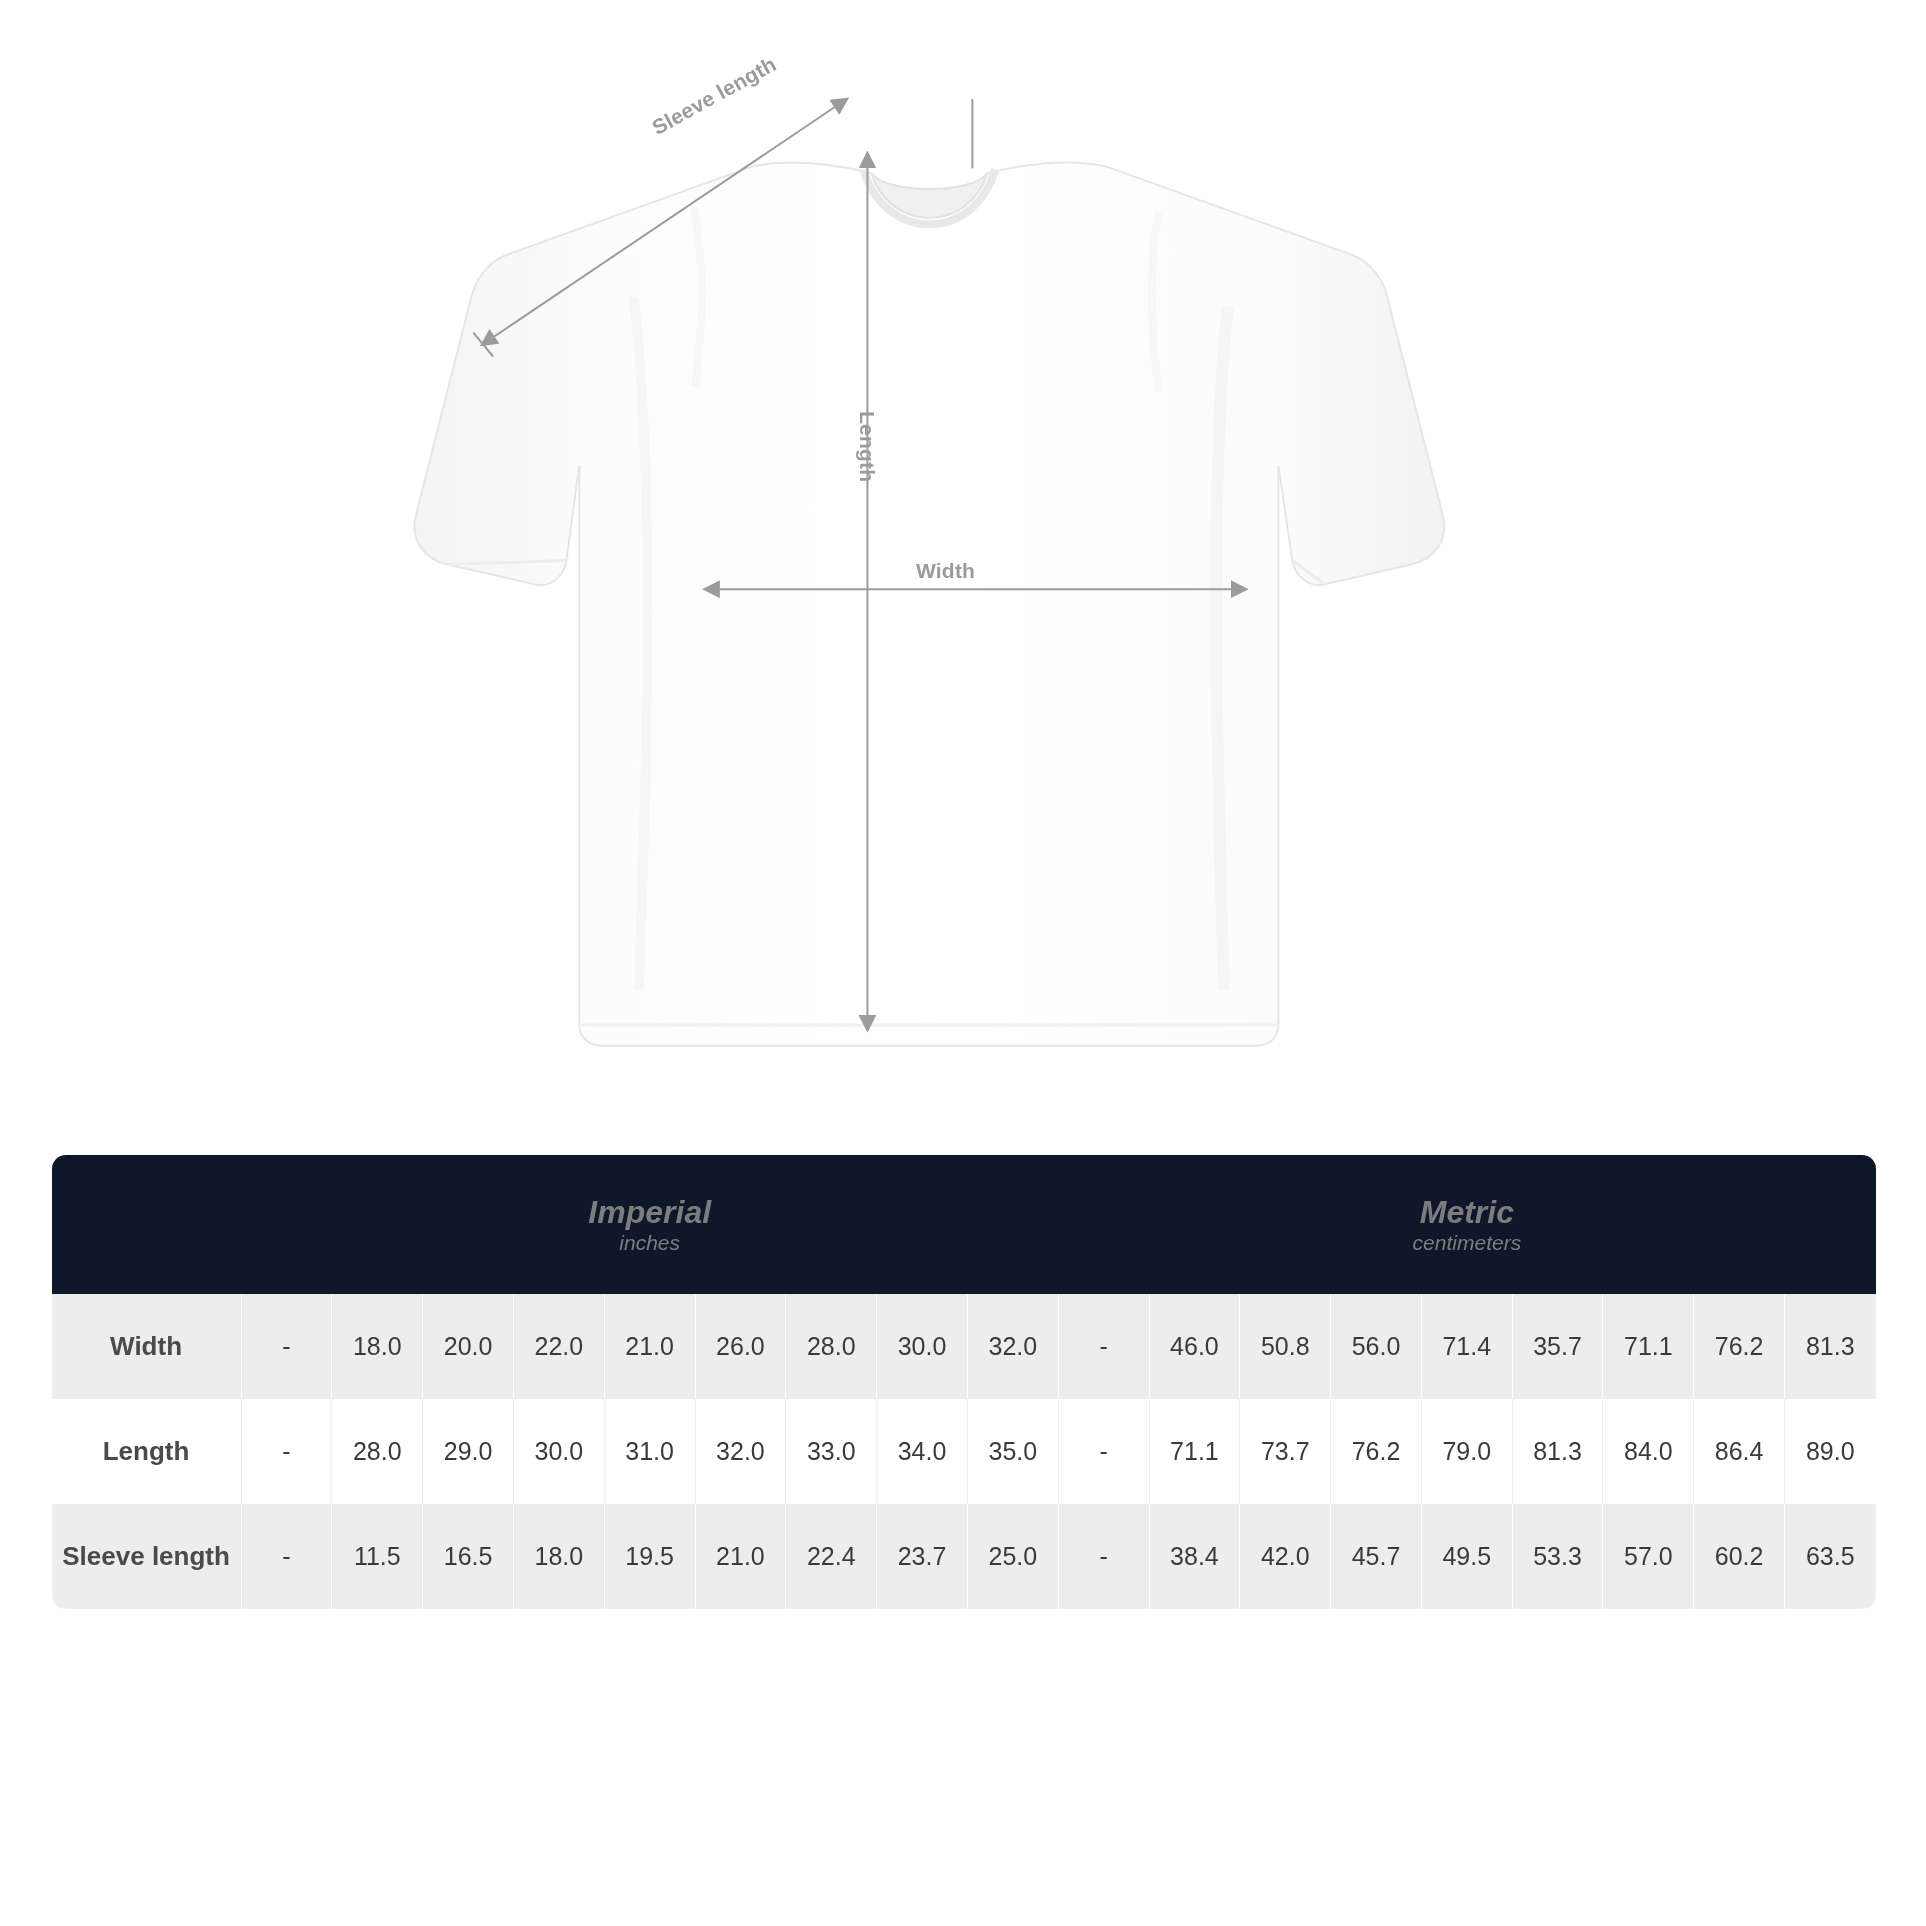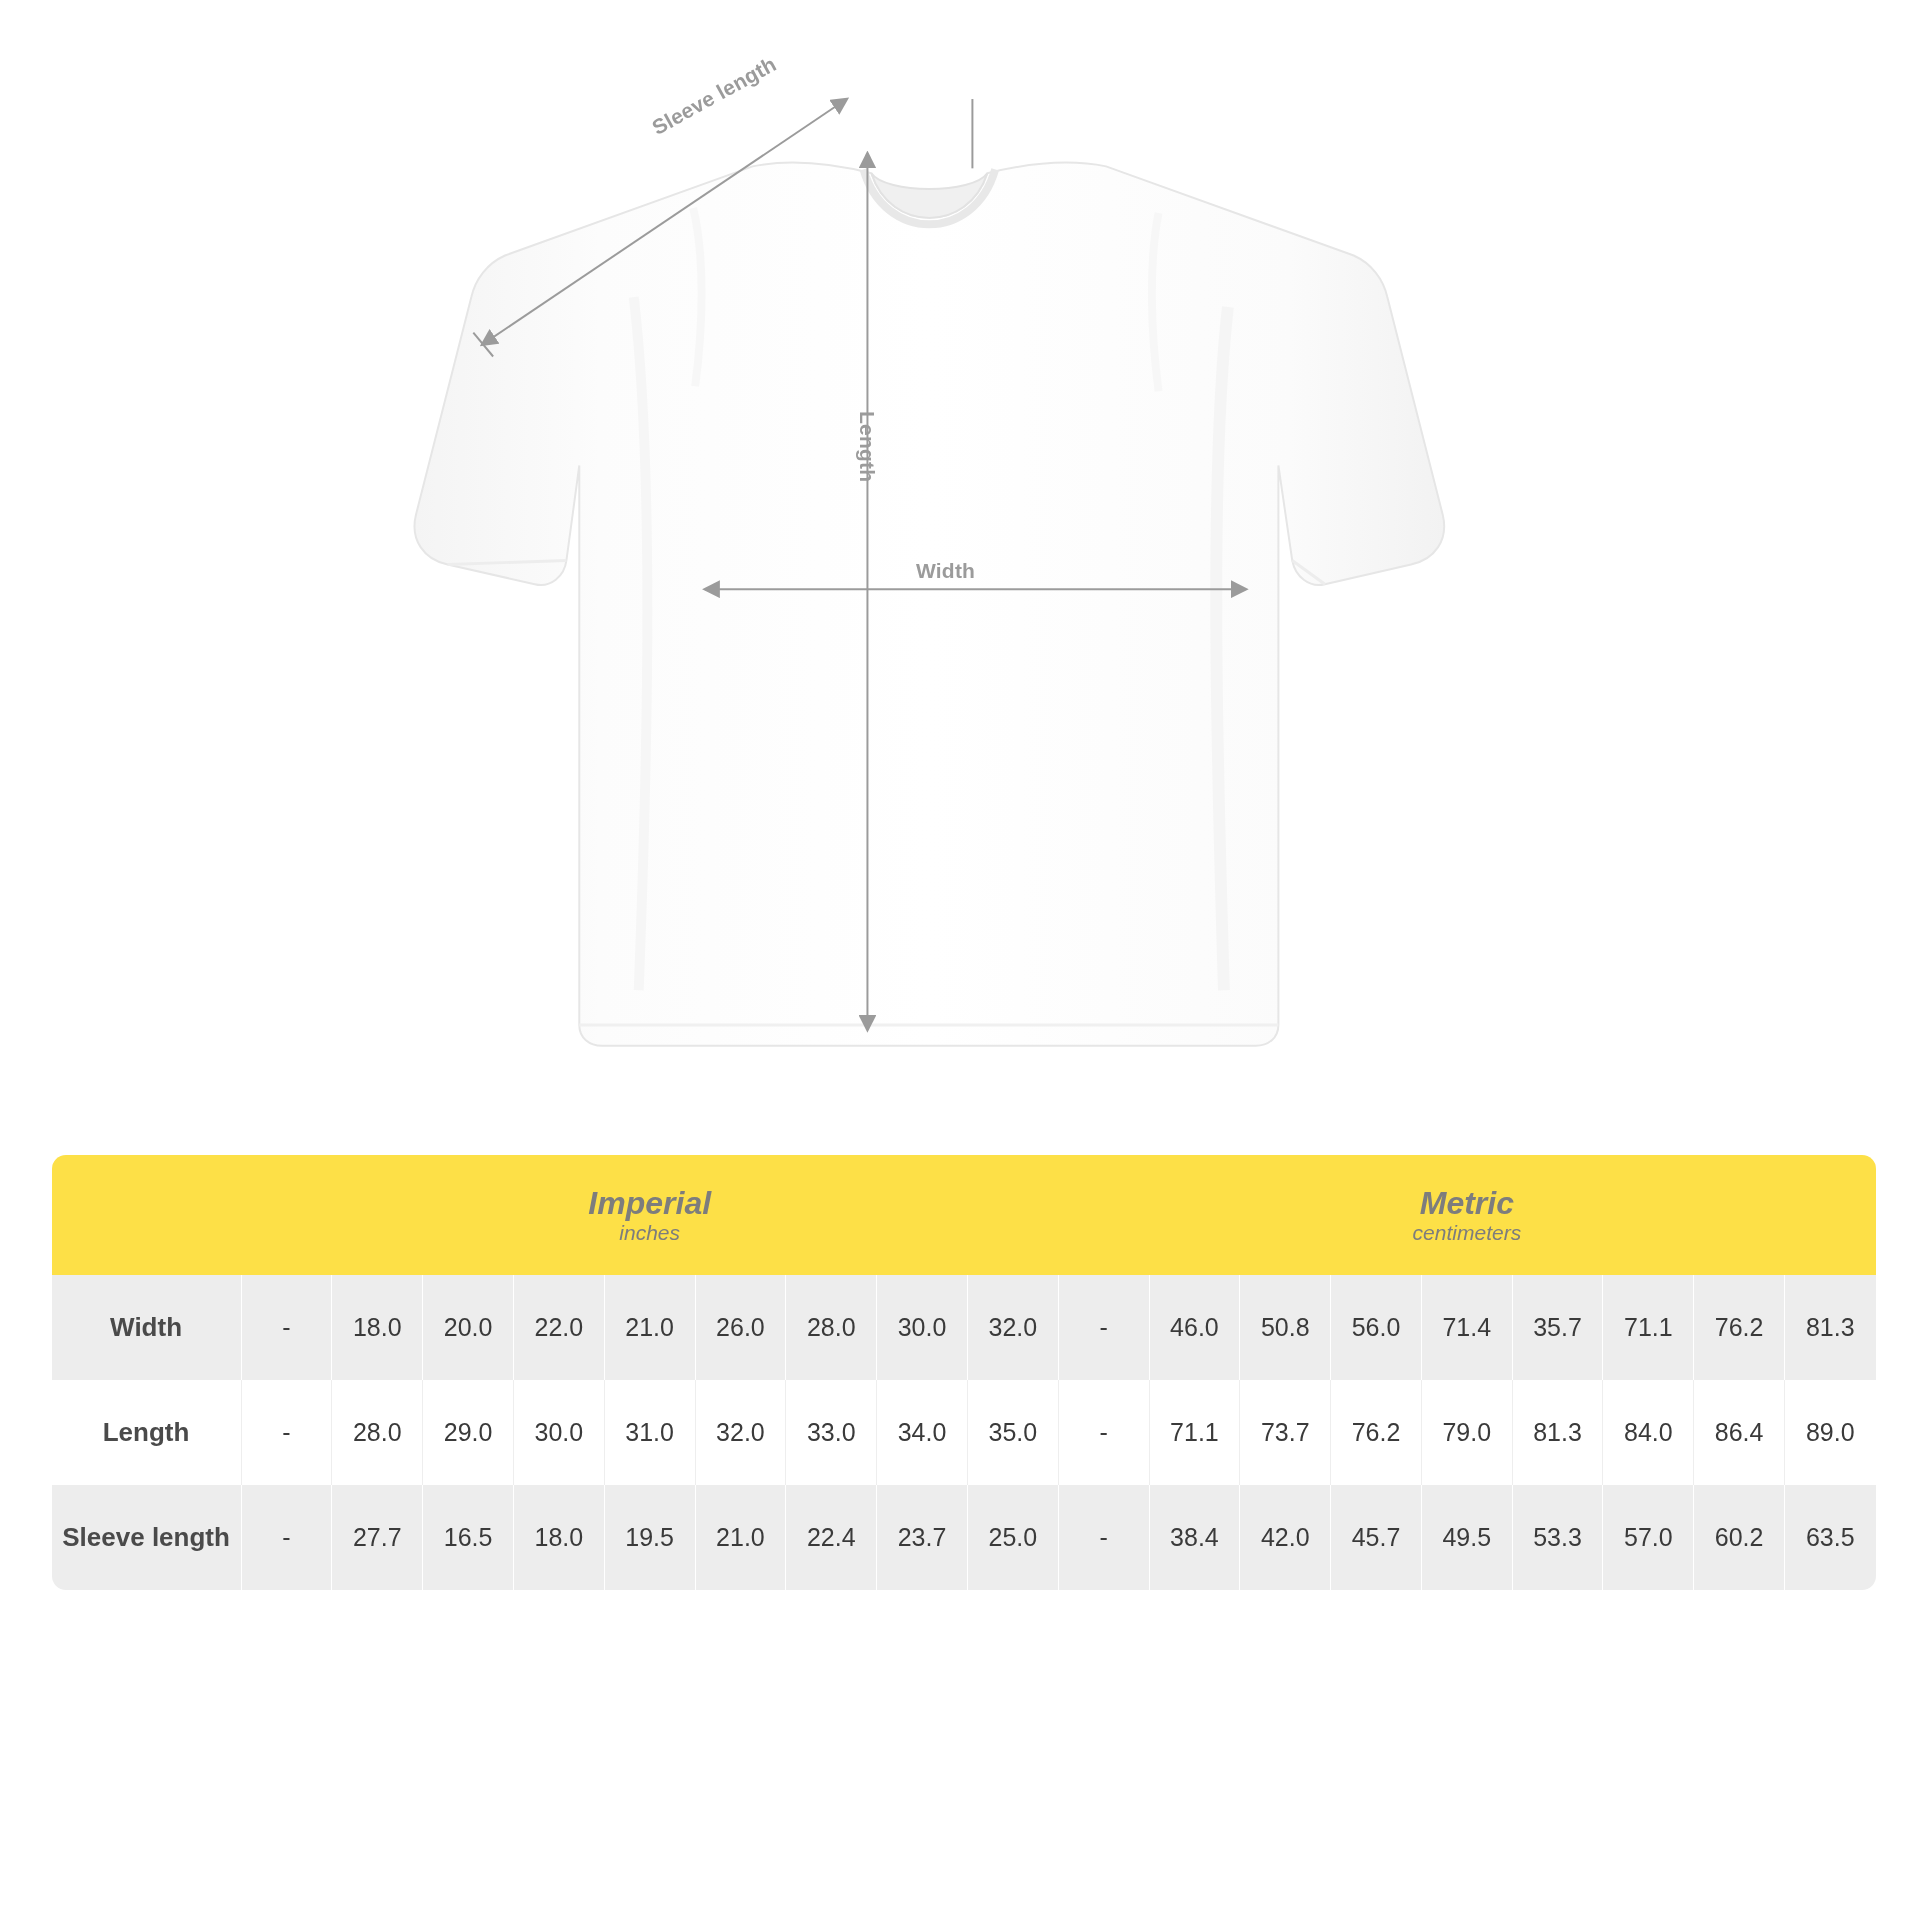--- a/index.html
+++ b/index.html
@@ -86,22 +86,22 @@
     table-layout: fixed;
   }
   table.size-table td,
   table.size-table th {
     text-align: center;
     vertical-align: middle;
     font-weight: normal;
   }
   
   .unit-row td {
-    background: #fde047;
-    height: 120px;
+    background: #0f172a;
+    height: 139px;
     padding: 0;
   }
   .unit-name {
     font-size: 32px;
     font-weight: bold;
     font-style: italic;
     color: #7d7d7d;
     line-height: 1.15;
   }
   .unit-sub {
@@ -310,21 +310,21 @@
         <td>79.0</td>
         <td>81.3</td>
         <td>84.0</td>
         <td>86.4</td>
         <td>89.0</td>
       </tr>
 
       <tr class="data-row shaded">
         <td class="first-col">Sleeve length</td>
         <td>-</td>
-        <td>27.7</td>
+        <td>11.5</td>
         <td>16.5</td>
         <td>18.0</td>
         <td>19.5</td>
         <td>21.0</td>
         <td>22.4</td>
         <td>23.7</td>
         <td>25.0</td>
         <td>-</td>
         <td>38.4</td>
         <td>42.0</td>

